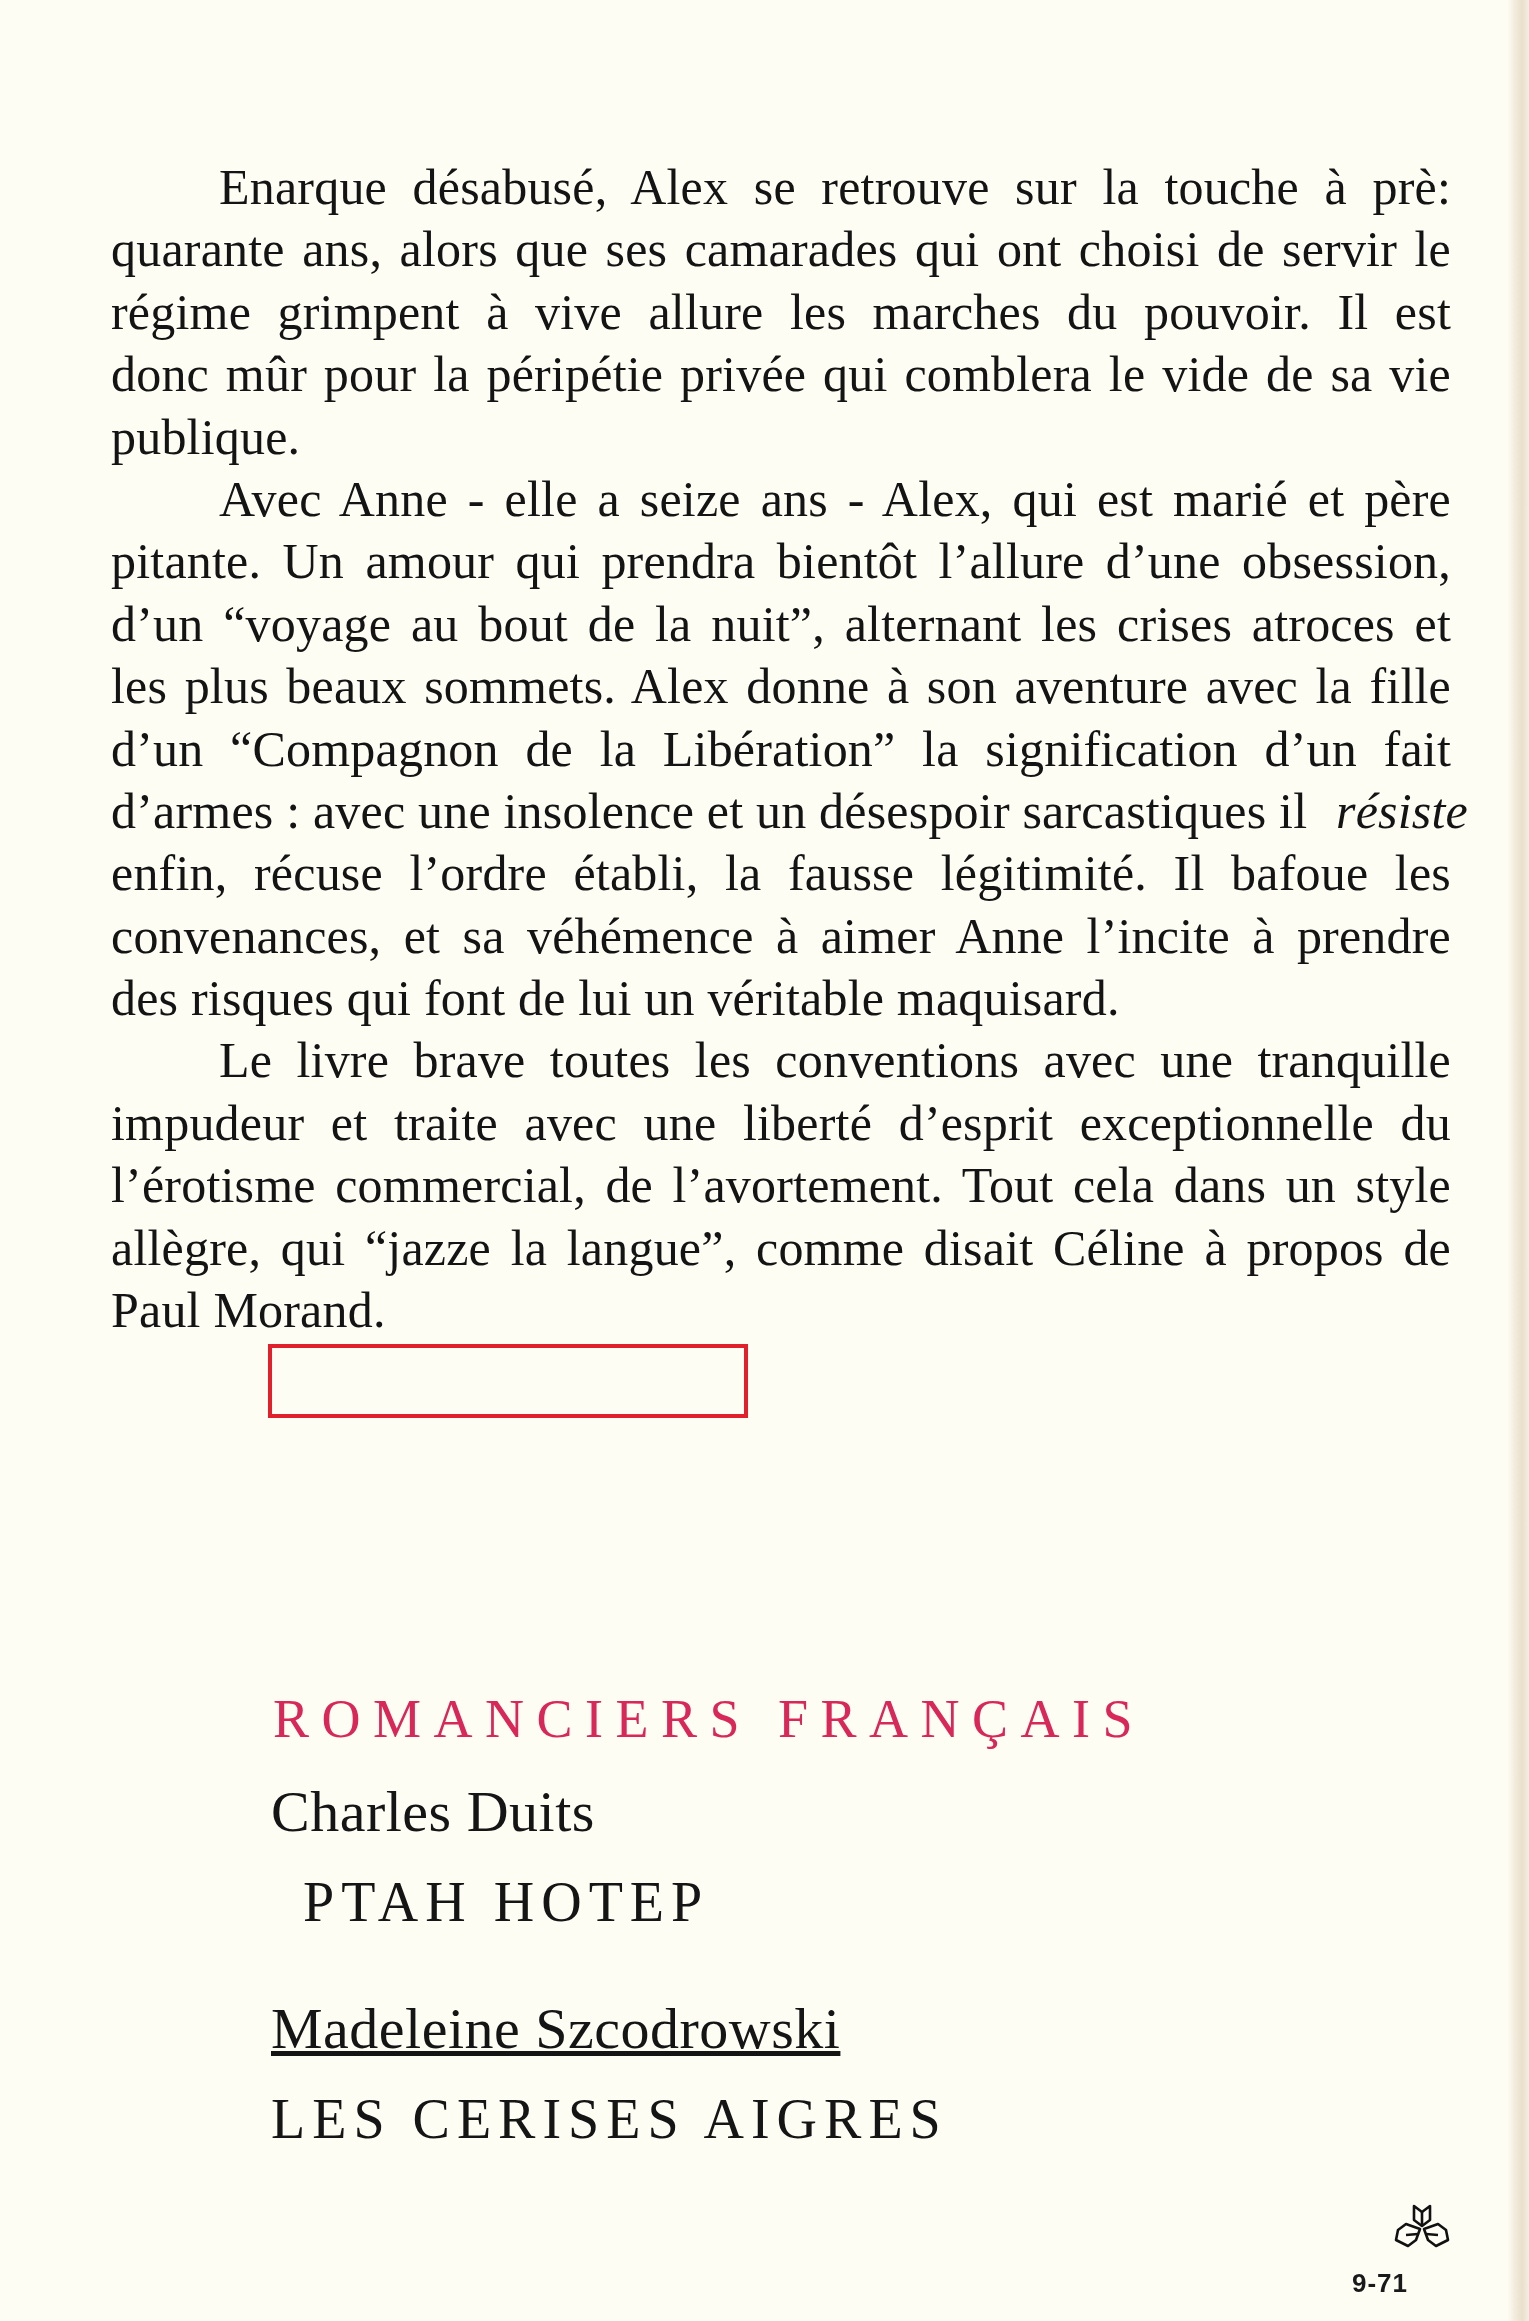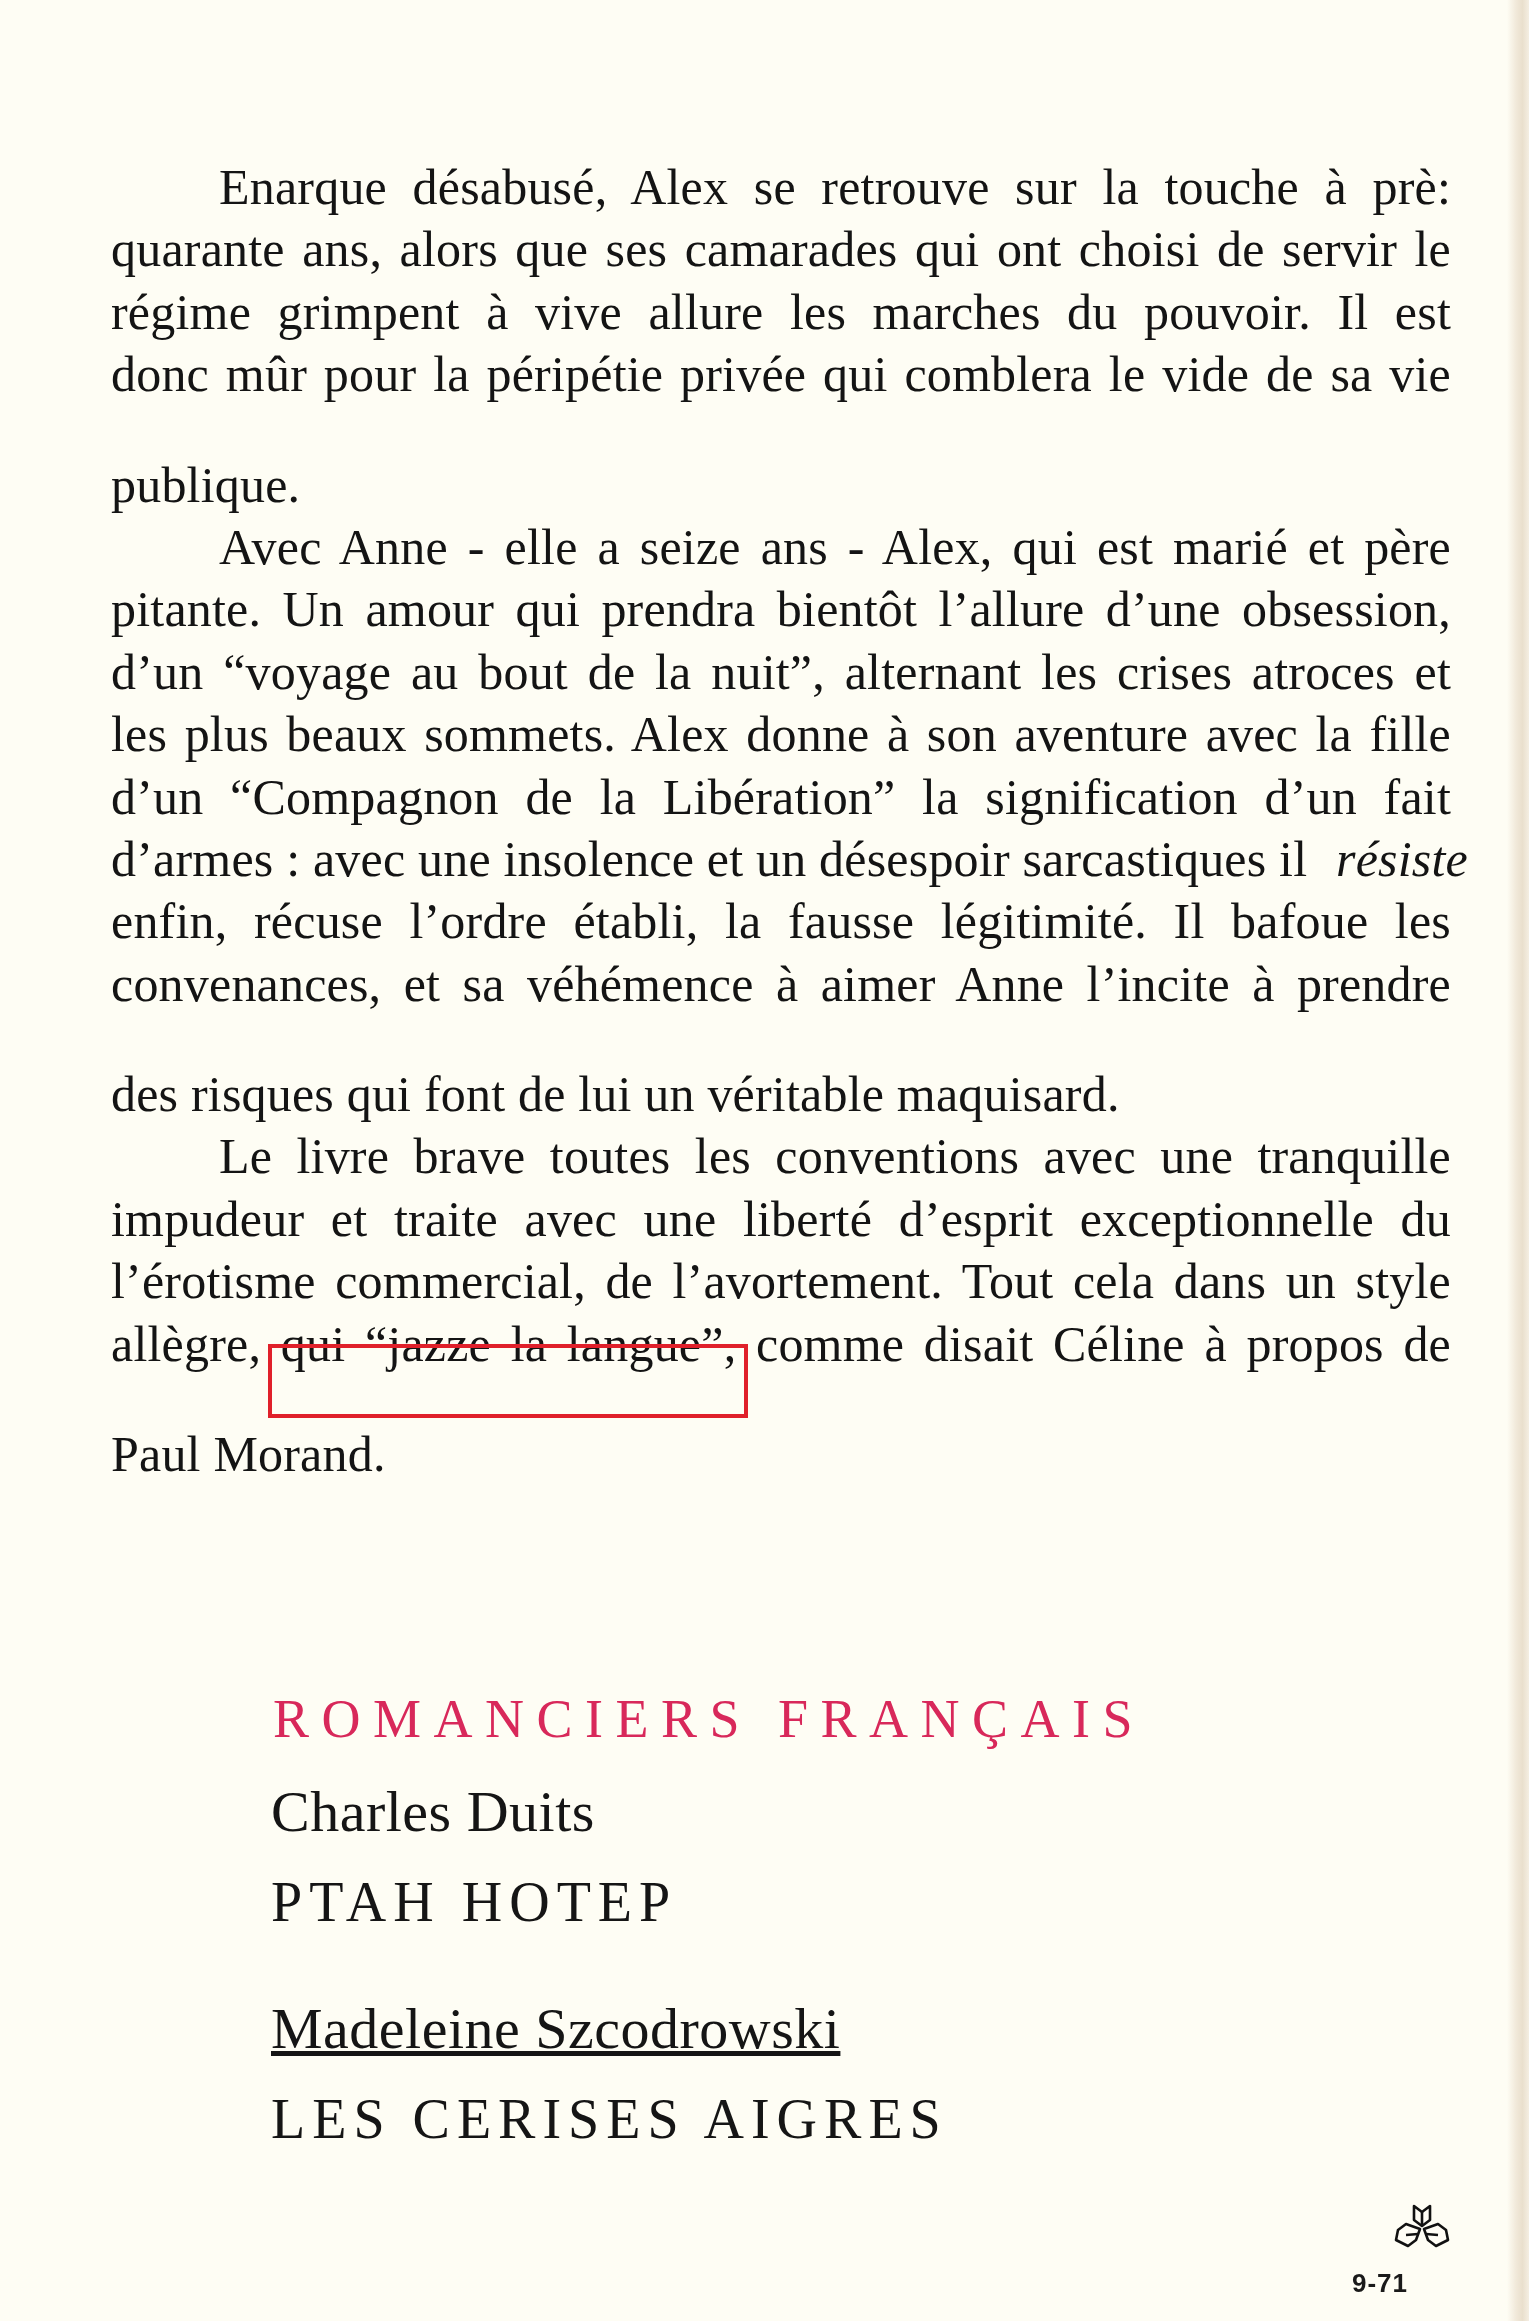--- a/index.html
+++ b/index.html
@@ -17,21 +17,21 @@
   .body-text {
     position: absolute; left: 111px; top: 156px; width: 1340px;
     font-size: 50px; line-height: 62.4px;
   }
   .line {
     display: block; height: 62.4px; white-space: nowrap;
     text-align: justify; text-align-last: justify;
     letter-spacing: 0.2px;
   }
   .line.indent { padding-left: 108px; }
-  .line.last { text-align-last: left; margin-top: 48px; }
+  .line.last { text-align-last: left; }
   .line .italic { font-style: italic; margin-left: 16px; }
   .highlight-box {
     position: absolute; left: 268px; top: 1344px; width: 480px; height: 74px;
     border: 4px solid #e0202a; box-sizing: border-box;
   }
   .series-heading {
     position: absolute; left: 273px; top: 1640px;
     font-size: 54px; letter-spacing: 12.5px; color: #d8285a;
     white-space: nowrap;
     margin-top: 48px;
@@ -78,21 +78,21 @@
   <span class="line">l’érotisme commercial, de l’avortement. Tout cela dans un style</span>
   <span class="line">allègre, qui “jazze la langue”, comme disait Céline à propos de</span>
   <span class="line last">Paul Morand.</span>
 </div>
 
 <div class="highlight-box"></div>
 
 <div class="series-heading">ROMANCIERS FRANÇAIS</div>
 
 <div class="book author" style="top:1778px;">Charles Duits</div>
-<div class="book title" style="top:1870px;">PTAH HOTEP</div>
+<div class="book title" style="top:1870px;margin-left:32px;">PTAH HOTEP</div>
 <div class="book author" style="top:1995px;text-decoration:underline;">Madeleine Szcodrowski</div>
 <div class="book title" style="top:2087px;">LES CERISES AIGRES</div>
 
 <div class="logo">
   <svg width="56" height="50" viewBox="0 0 56 50">
     <g fill="#fffdf5" stroke="#111" stroke-width="2.6" stroke-linejoin="round">
 
       <path d="M20 4 L28 10 L36 4 L36 18 L28 24 L20 18 Z"></path>
       <line x1="28" y1="10" x2="28" y2="24"></line>
 

